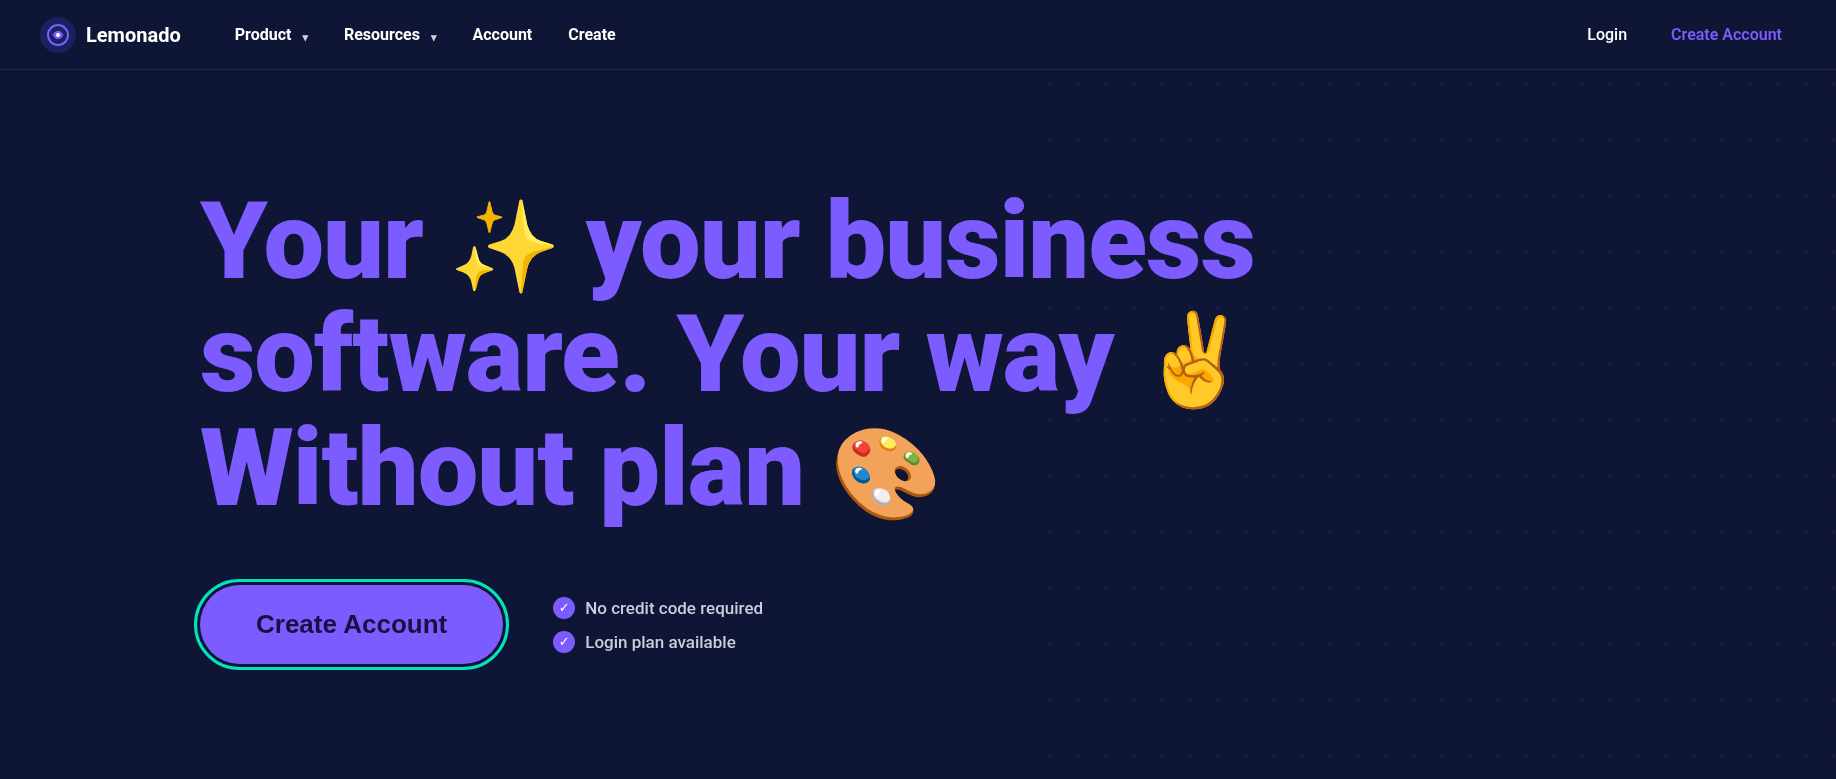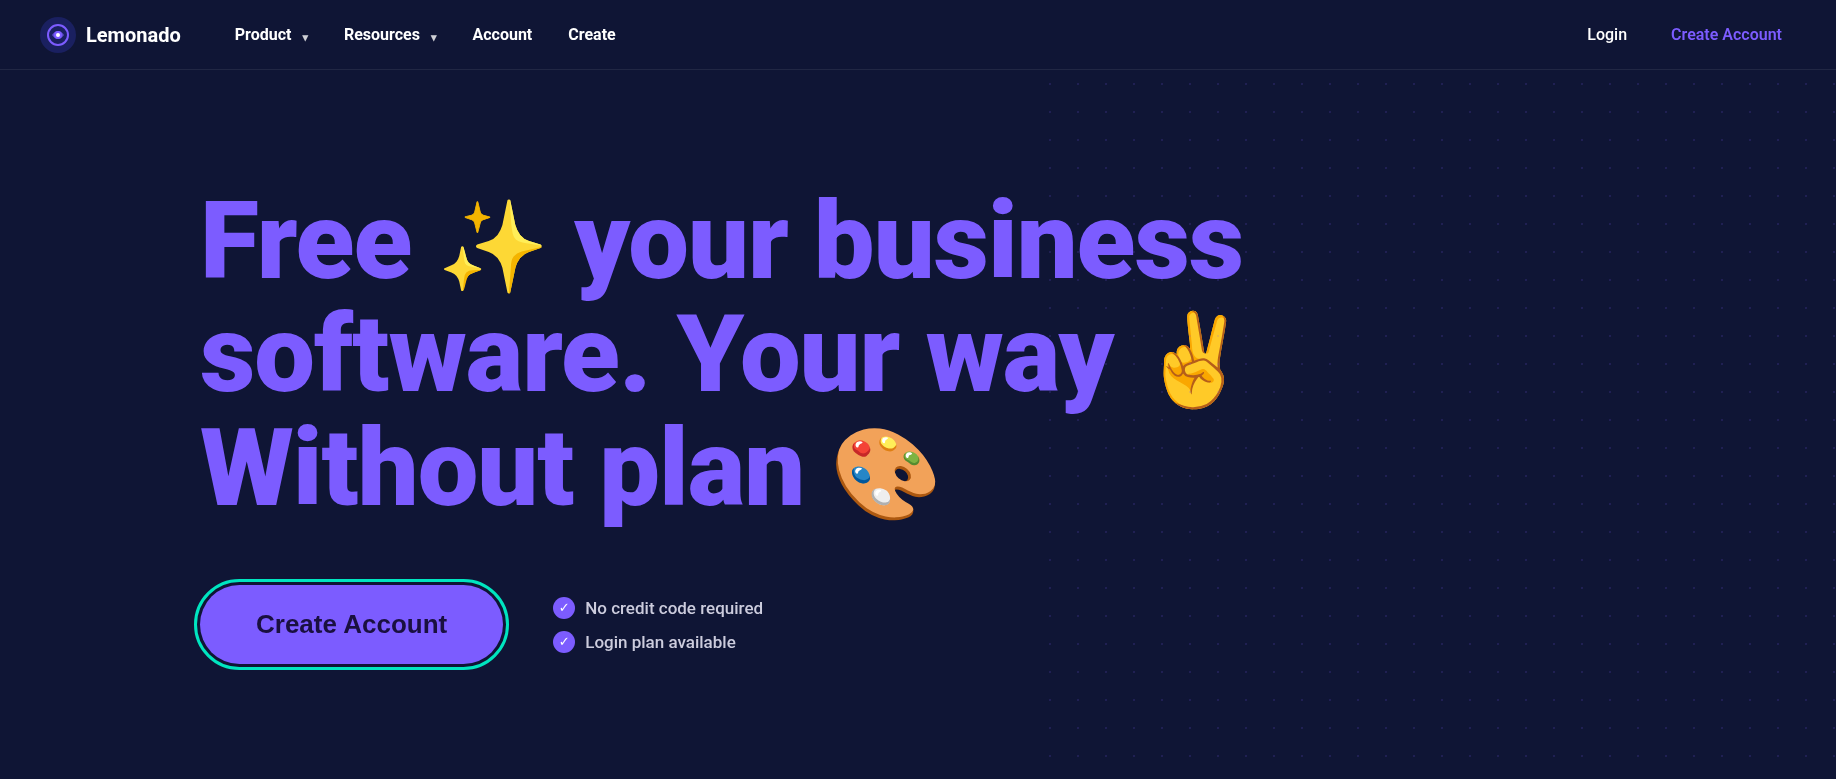--- a/index.html
+++ b/index.html
@@ -229,21 +229,21 @@
   </div>
 
   <div class="nav-right">
     <span class="login-btn">Login</span>
     <span class="create-account-btn-nav">Create Account</span>
   </div>
 </nav>
 
 <section class="hero">
   <h1 class="hero-title">
-    <span>Free</span>
+    <span>Your</span>
     
     <span class="magic-wand"> ✨</span>
     <span>your business</span><br>
     <span>software. Your way </span><span class="peace-hand">✌️</span><br>
     <span>Without plan </span><span class="palette">🎨</span>
   </h1>
 
   <div class="hero-cta-area">
     <button class="create-account-btn">Create Account</button>
 

